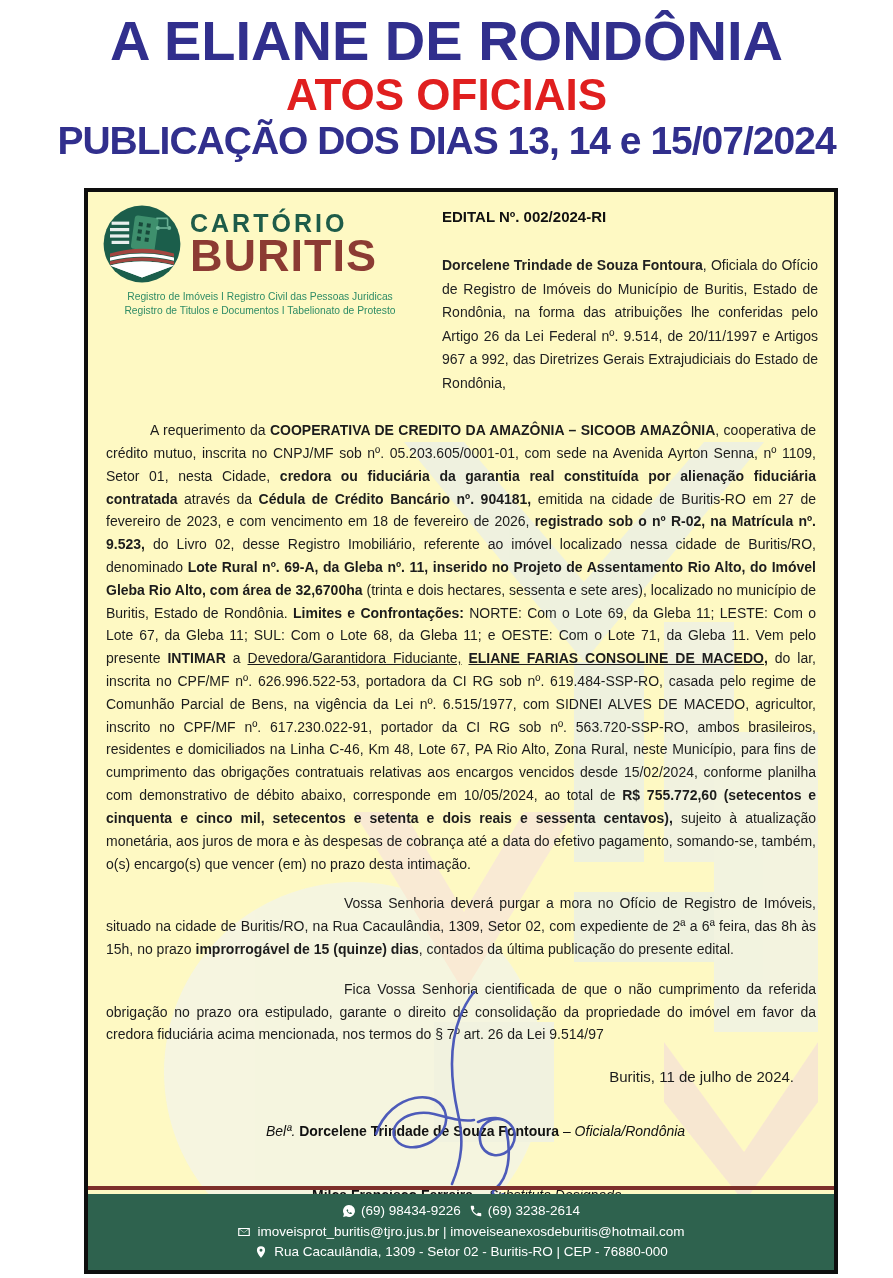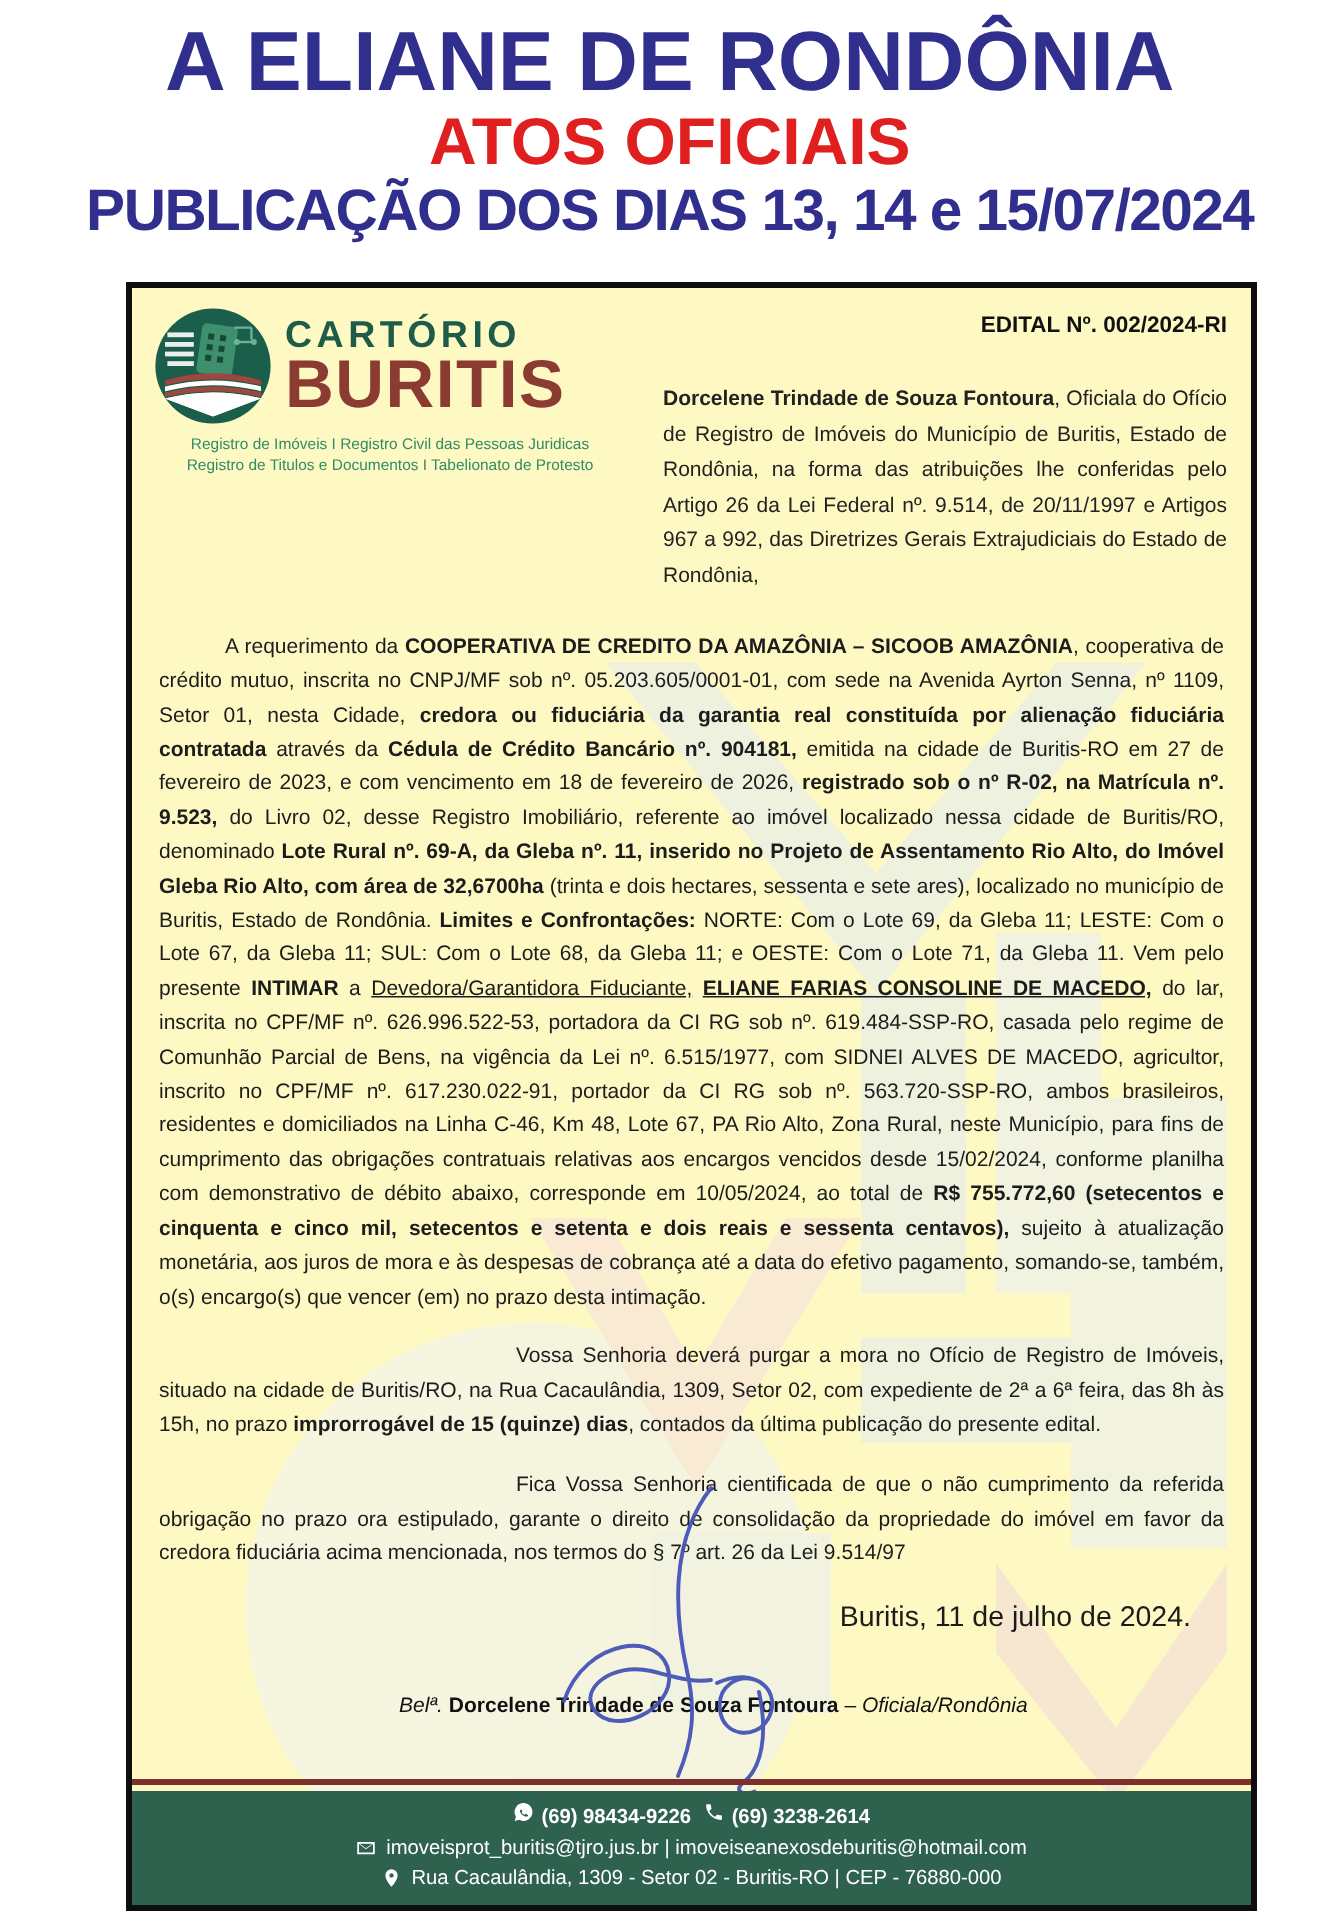--- a/index.html
+++ b/index.html
@@ -29,40 +29,40 @@
   
   .header-row{display:flex;padding:12px 16px 0 14px;}
   .logo-block{width:316px;flex:none;}
   .logo-top{display:flex;align-items:center;}
   .logo-circle{width:80px;height:80px;flex:none;}
   .logo-words{margin-left:8px;}
   .logo-word1{font-size:25px;font-weight:bold;color:#1e5c49;letter-spacing:3px;line-height:1;}
   .logo-word2{font-size:45px;font-weight:900;color:#8c3b33;letter-spacing:1px;line-height:.9;}
   .logo-services{margin-top:6px;text-align:center;font-size:10.3px;line-height:1.35;color:#2f8c66;}
   .edital-block{flex:1;padding-left:24px;}
-  .edital-number{font-size:15px;font-weight:bold;color:#111;margin-top:4px;text-align:right;}
+  .edital-number{font-size:15px;font-weight:bold;color:#111;margin-top:4px;}
   .edital-intro{margin-top:29px;font-size:14px;line-height:1.68;text-align:justify;color:#222;}
   
   .body-text{padding:0 18px;margin-top:24px;}
   .para{font-size:14px;line-height:1.63;text-align:justify;margin:0 0 17px 0;color:#1c1c1c;}
   .indent-sm{text-indent:44px;}
   .indent-lg{text-indent:238px;}
-  .dateline{text-align:right;padding-right:22px;font-size:19px;margin-top:22px;color:#1c1c1c;}
+  .dateline{text-align:right;padding-right:22px;font-size:15px;margin-top:22px;color:#1c1c1c;}
   .signatures{margin-top:38px;font-size:14px;color:#111;}
   .sig-line-1{margin-left:160px;}
   .sig-line-2{margin-left:206px;margin-top:48px;}
   .sig-svg{position:absolute;left:258px;top:796px;z-index:2;}
   
   .page-footer{position:absolute;left:0;right:0;bottom:0;z-index:3;}
   .footer-stripe{height:4px;background:#7d2f2a;margin-bottom:4px;}
   .footer-band{background:#2e624e;color:#ffffff;text-align:center;padding:7px 0 8px 0;}
   .footer-line{font-size:13.5px;line-height:1.5;display:flex;justify-content:center;align-items:center;gap:6px;}
   .footer-line .ic{width:14px;height:14px;flex:none;display:inline-block;}
   .footer-phones{gap:8px;}
-  .phone-group{display:inline-flex;gap:5px;font-weight:bold;}
+  .phone-group{display:inline-flex;align-items:center;gap:5px;}
 </style>
 </head>
 <body>
 
 <div class="masthead">
   <div class="masthead-title">A ELIANE DE RONDÔNIA</div>
   <div class="masthead-sub">ATOS OFICIAIS</div>
   <div class="masthead-pub">PUBLICAÇÃO DOS DIAS 13, 14 e 15/07/2024</div>
 </div>
 

